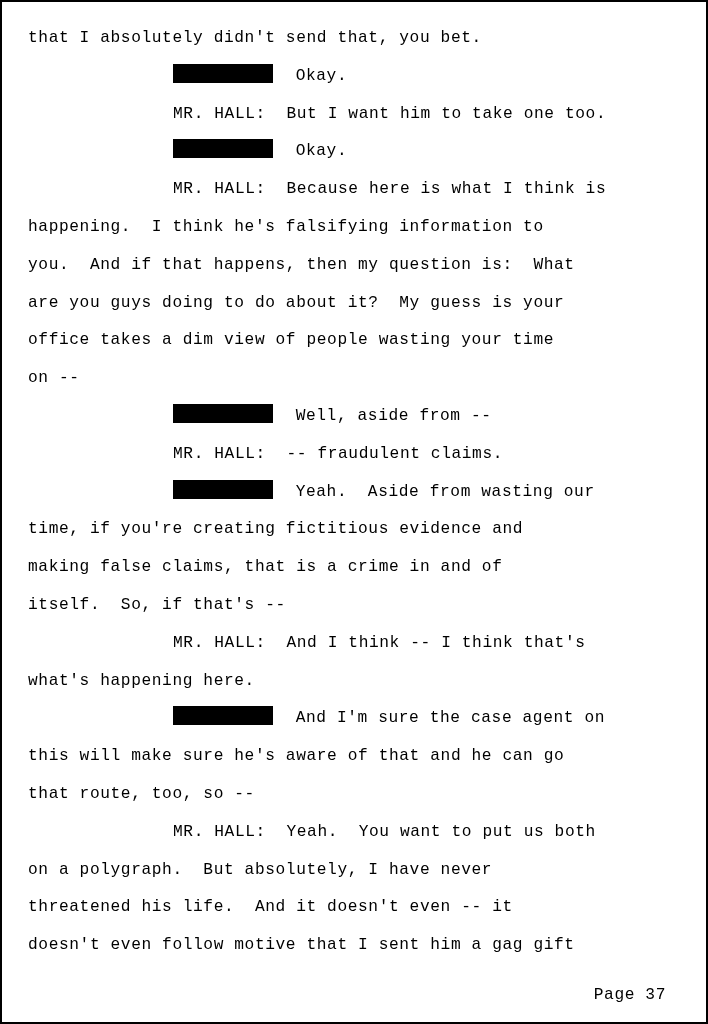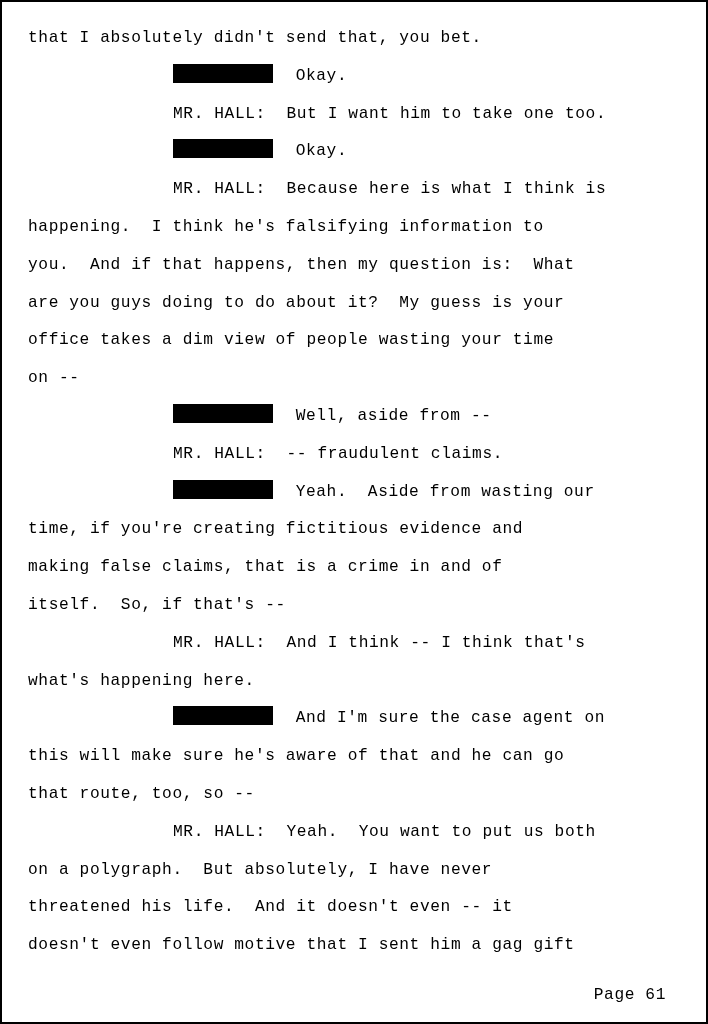--- a/index.html
+++ b/index.html
@@ -52,14 +52,14 @@
     font-size: 16.2px;
     letter-spacing: 0.6px;
     color: #000000;
   }
 </style>
 </head>
 <body>
 
 <div class="page">
   <div class="transcript" id="transcript-body"><div class="line"><span>that I absolutely didn't send that, you bet.</span></div><div class="line"><span class="indent"></span><span class="redaction w1"></span><span>  Okay.</span></div><div class="line"><span class="indent"></span><span>MR. HALL:  But I want him to take one too.</span></div><div class="line"><span class="indent"></span><span class="redaction w1"></span><span>  Okay.</span></div><div class="line"><span class="indent"></span><span>MR. HALL:  Because here is what I think is</span></div><div class="line"><span>happening.  I think he's falsifying information to</span></div><div class="line"><span>you.  And if that happens, then my question is:  What</span></div><div class="line"><span>are you guys doing to do about it?  My guess is your</span></div><div class="line"><span>office takes a dim view of people wasting your time</span></div><div class="line"><span>on --</span></div><div class="line"><span class="indent"></span><span class="redaction w1"></span><span>  Well, aside from --</span></div><div class="line"><span class="indent"></span><span>MR. HALL:  -- fraudulent claims.</span></div><div class="line"><span class="indent"></span><span class="redaction w1"></span><span>  Yeah.  Aside from wasting our</span></div><div class="line"><span>time, if you're creating fictitious evidence and</span></div><div class="line"><span>making false claims, that is a crime in and of</span></div><div class="line"><span>itself.  So, if that's --</span></div><div class="line"><span class="indent"></span><span>MR. HALL:  And I think -- I think that's</span></div><div class="line"><span>what's happening here.</span></div><div class="line"><span class="indent"></span><span class="redaction w1"></span><span>  And I'm sure the case agent on</span></div><div class="line"><span>this will make sure he's aware of that and he can go</span></div><div class="line"><span>that route, too, so --</span></div><div class="line"><span class="indent"></span><span>MR. HALL:  Yeah.  You want to put us both</span></div><div class="line"><span>on a polygraph.  But absolutely, I have never</span></div><div class="line"><span>threatened his life.  And it doesn't even -- it</span></div><div class="line"><span>doesn't even follow motive that I sent him a gag gift</span></div></div>
-  <div class="footer">Page 61</div>
+  <div class="footer">Page 37</div>
 </div>
 
 </body></html>

